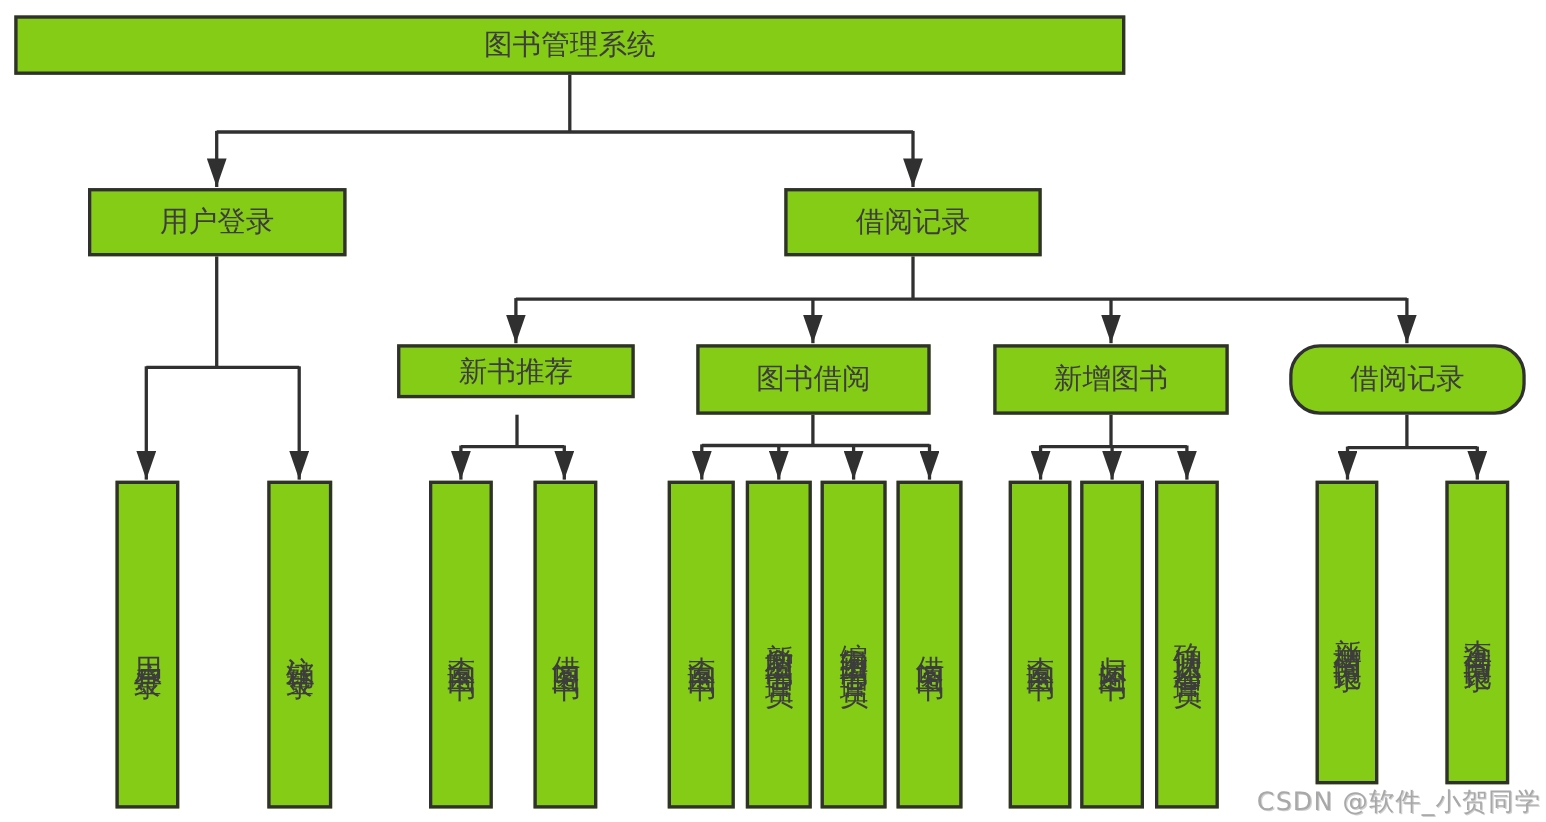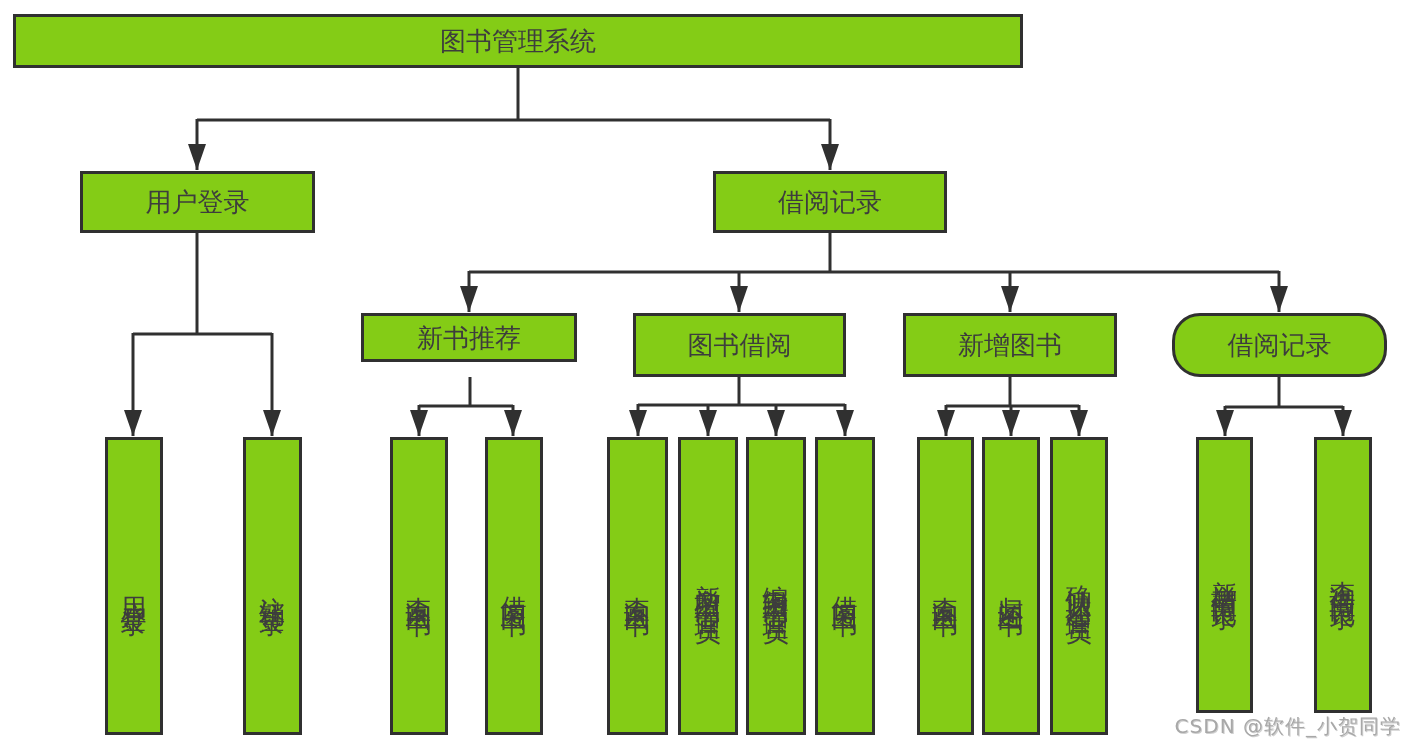--- a/index.html
+++ b/index.html
@@ -20,21 +20,21 @@
     border:3px solid var(--line);
     display:flex;align-items:center;justify-content:center;
     color:var(--text);font-size:26px;line-height:1;white-space:nowrap;
   }
   .box.v{
     writing-mode:vertical-rl;text-orientation:mixed;
     letter-spacing:5px;white-space:nowrap;
   }
   #watermark{
     position:absolute;top:713px;right:4px;
-    font-size:20px;color:var(--wm);letter-spacing:1px;
+    font-size:23px;color:var(--wm);letter-spacing:1px;
     text-shadow:1px 1px 0 rgba(120,120,120,.35);
   }
 </style>
 </head>
 <body>
 
 <div id="stage">
 
   <svg id="wires" viewBox="0 0 1405 747" xmlns="http://www.w3.org/2000/svg">
     <defs>

